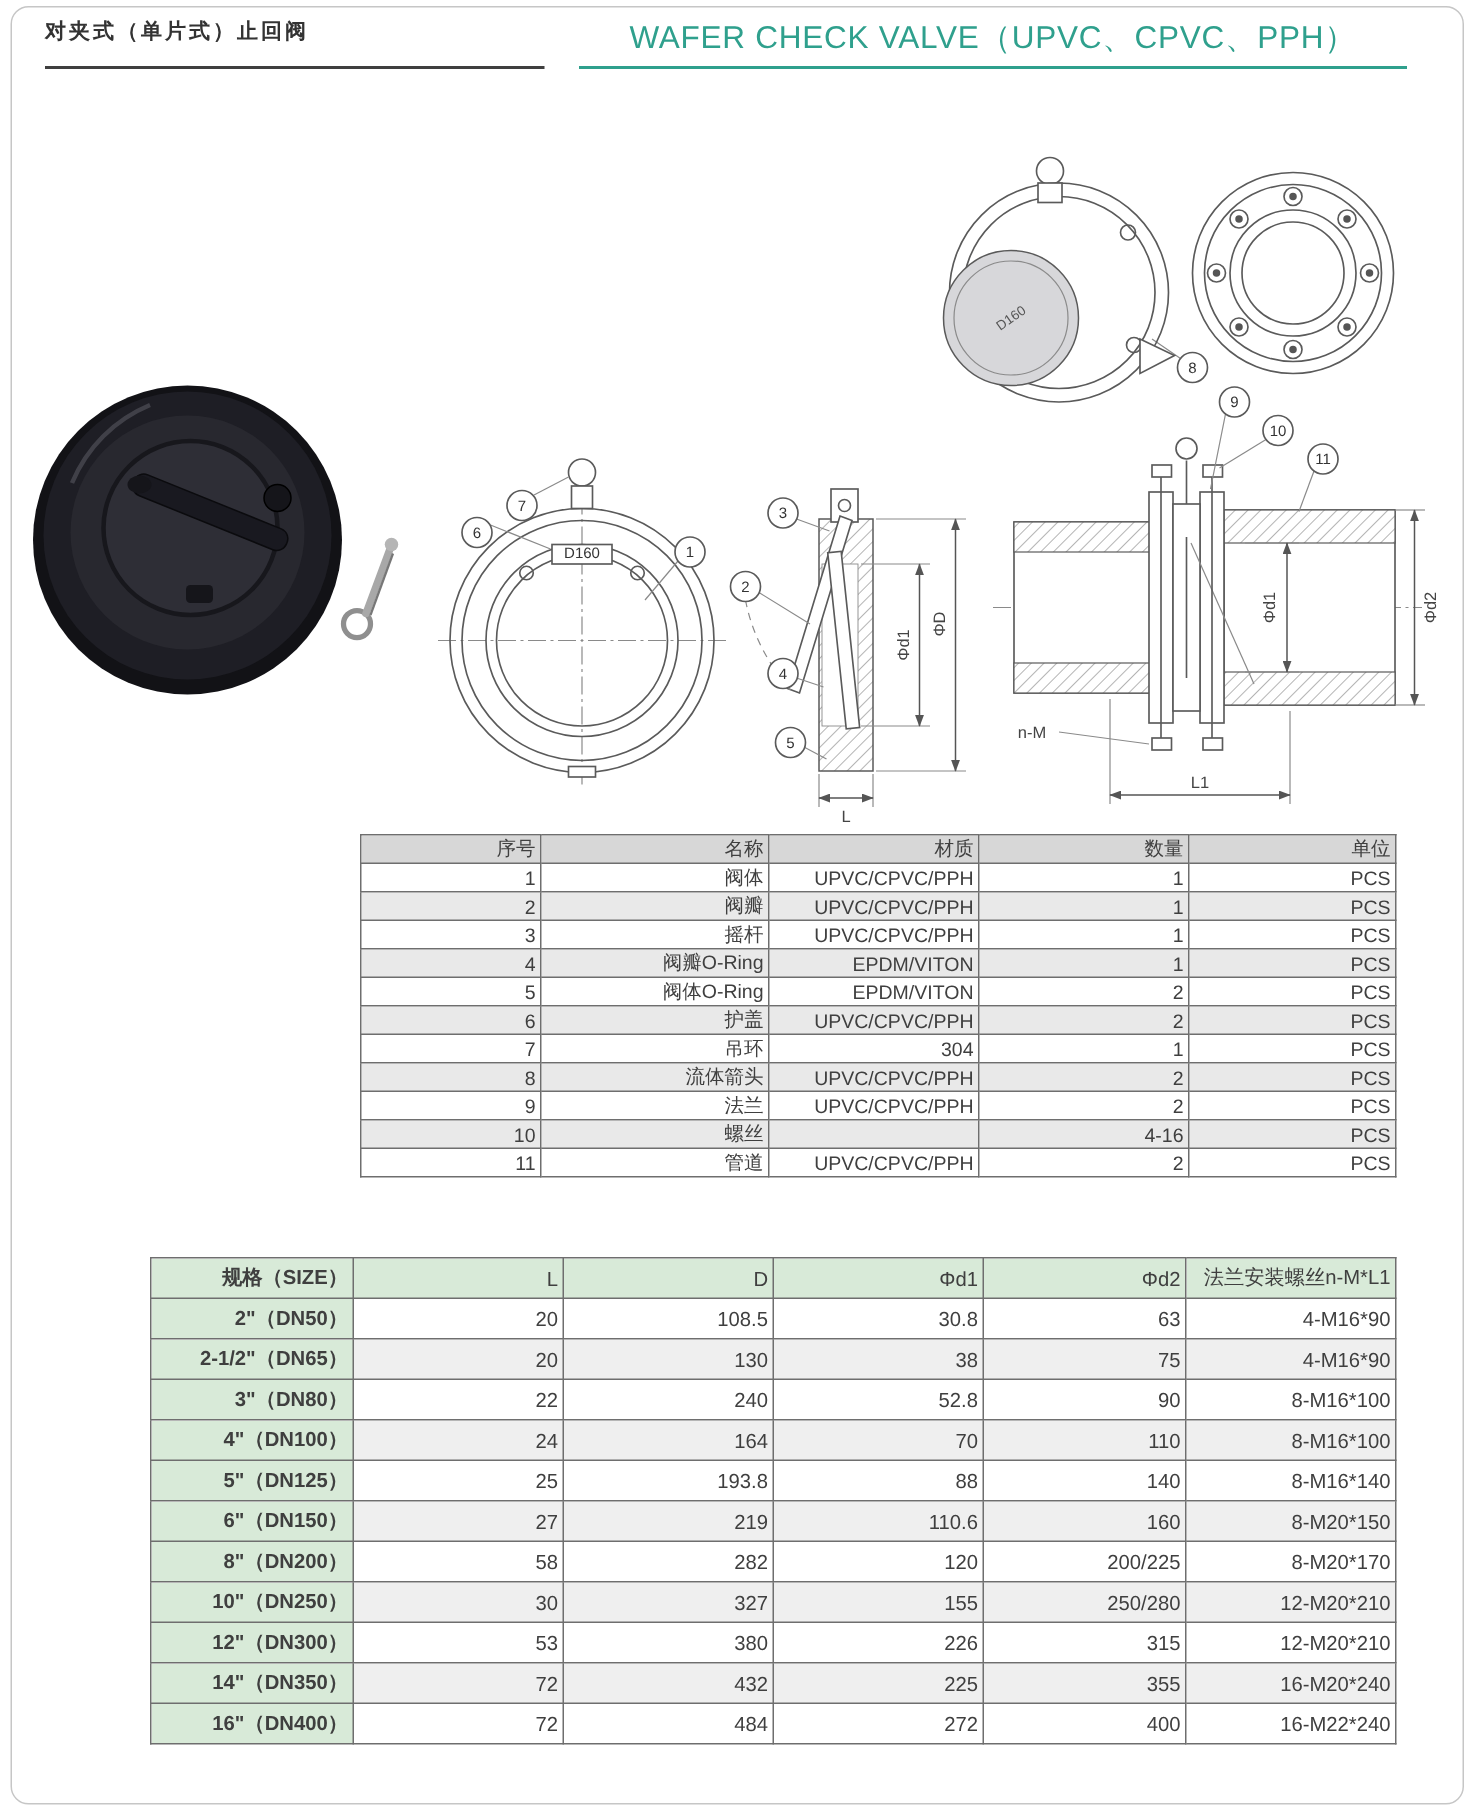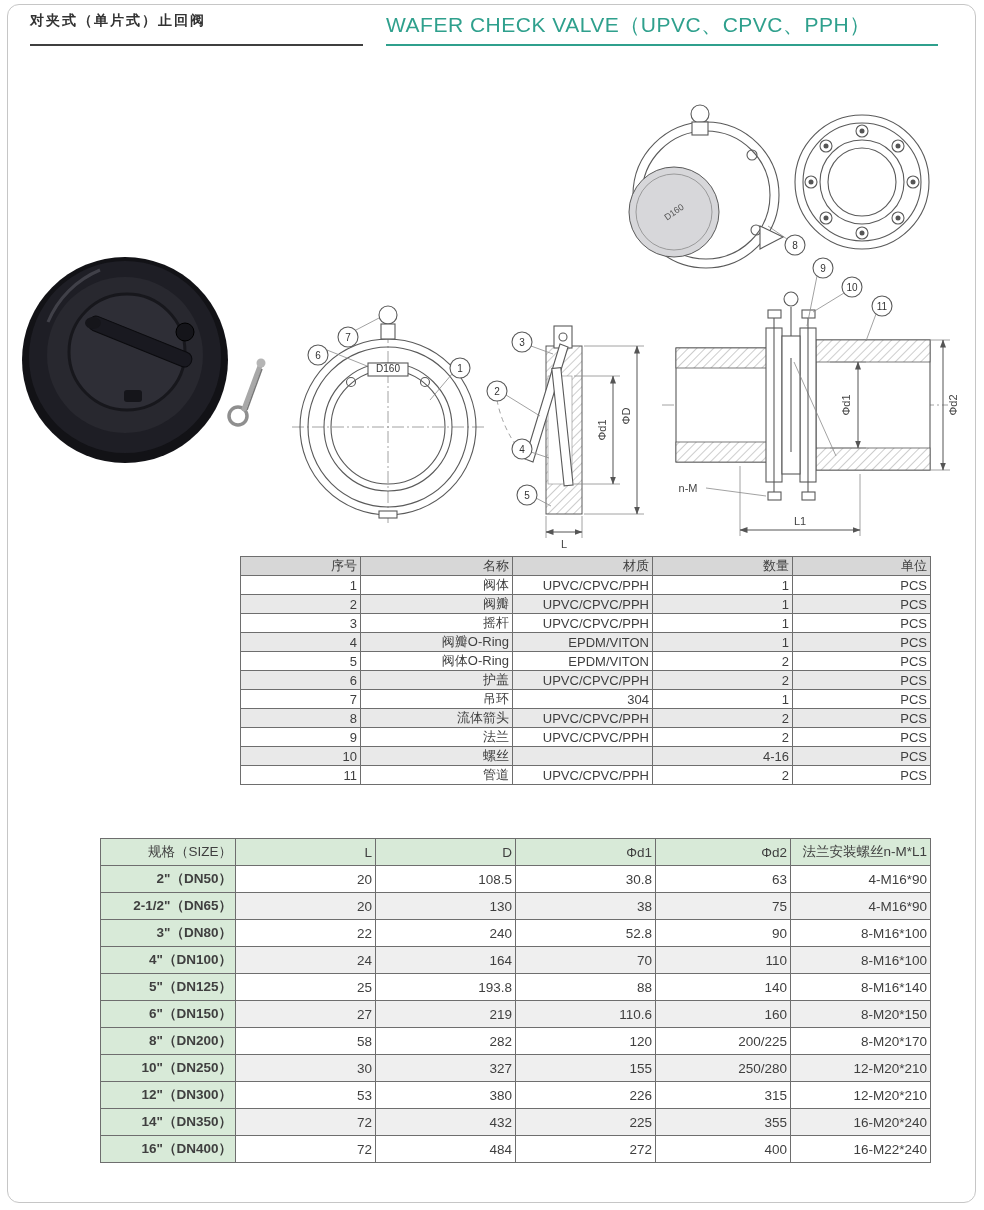--- a/index.html
+++ b/index.html
@@ -2,41 +2,41 @@
 <html><head>
 <meta charset="utf-8">
 <style>
   *{margin:0;padding:0;box-sizing:border-box}
   html,body{width:984px;height:1210px;background:#ffffff;
     font-family:"Liberation Sans","DejaVu Sans",sans-serif;color:#3f3f3f;position:relative;overflow:hidden}
   .frame{position:absolute;left:7px;top:4px;width:969px;height:1199px;
     border:1px solid #c6c6c6;border-radius:12px;pointer-events:none}
   .title-cn{position:absolute;left:30px;top:12px;font-size:14px;font-weight:bold;color:#333;letter-spacing:2px;white-space:nowrap}
   .rule-cn{position:absolute;left:30px;top:44px;width:333px;height:2px;background:#3f3f3f}
-  .title-en{position:absolute;left:386px;top:11px;width:552px;text-align:left;font-size:21px;color:#2fa08d;letter-spacing:.5px;white-space:nowrap}
+  .title-en{position:absolute;left:386px;top:11px;width:552px;text-align:center;font-size:21px;color:#2fa08d;letter-spacing:.5px;white-space:nowrap}
   .rule-en{position:absolute;left:386px;top:44px;width:552px;height:2px;background:#2fa08d}
   svg.illus{position:absolute;left:0;top:60px;pointer-events:none}
   .ln{fill:none;stroke:#5a5a5a;stroke-width:1.1}
   .lnf{fill:#fff;stroke:#5a5a5a;stroke-width:1.1}
   .thin{fill:none;stroke:#8a8a8a;stroke-width:.8}
   .cl{fill:none;stroke:#8a8a8a;stroke-width:.8;stroke-dasharray:12 3 2 3}
   .dim{stroke:#555;stroke-width:1;fill:none}
   .dimtxt{font-size:11px;fill:#444}
   .ctxt{font-size:10px;fill:#333;text-anchor:middle}
   .callout circle{fill:#fff;stroke:#5a5a5a;stroke-width:1.1}
   table{border-collapse:collapse;position:absolute;table-layout:fixed;text-align:right}
   th,td{border:1px solid #6e6e6e;overflow:hidden;white-space:nowrap;padding:0 3px}
   .parts{left:240px;top:556px;width:690px;font-size:13px}
   .parts th,.parts td{height:19px;font-weight:normal}
   .parts thead th{background:#d7d7d7}
   .parts tbody tr:nth-child(even){background:#e9e9e9}
   .sizes{left:100px;top:838px;width:830px;font-size:13.5px}
   .sizes th,.sizes td{height:27px}
   .sizes thead th{background:#d8ead8;font-weight:normal}
-  .sizes thead th:first-child{font-weight:normal}
+  .sizes thead th:first-child{font-weight:bold}
   .sizes tbody td:first-child{background:#d8ead8;font-weight:bold}
   .sizes tbody tr:nth-child(even) td:nth-child(n+2){background:#efefef}
 </style>
 </head>
 <body>
 
 <div class="frame"></div>
 
 <div class="title-cn">对夹式（单片式）止回阀</div>
 <div class="rule-cn"></div>

